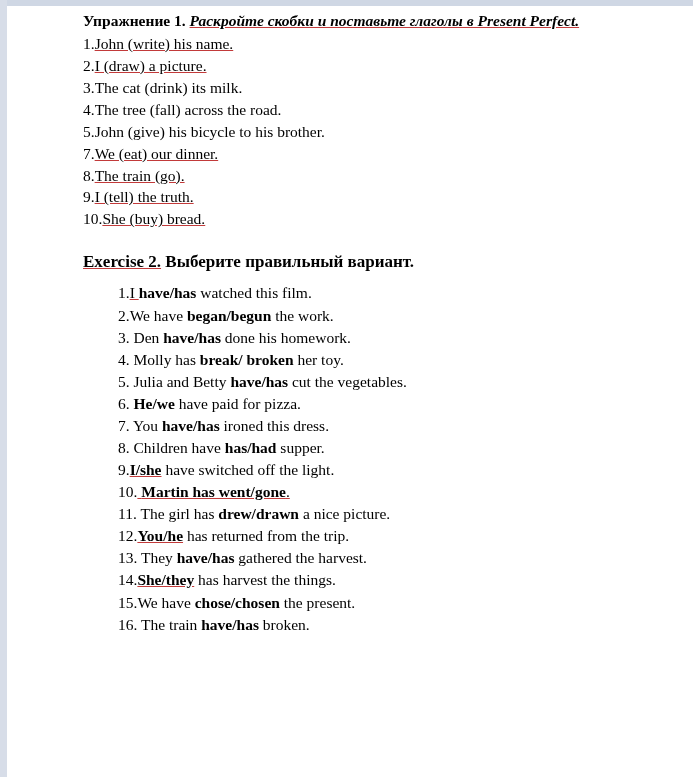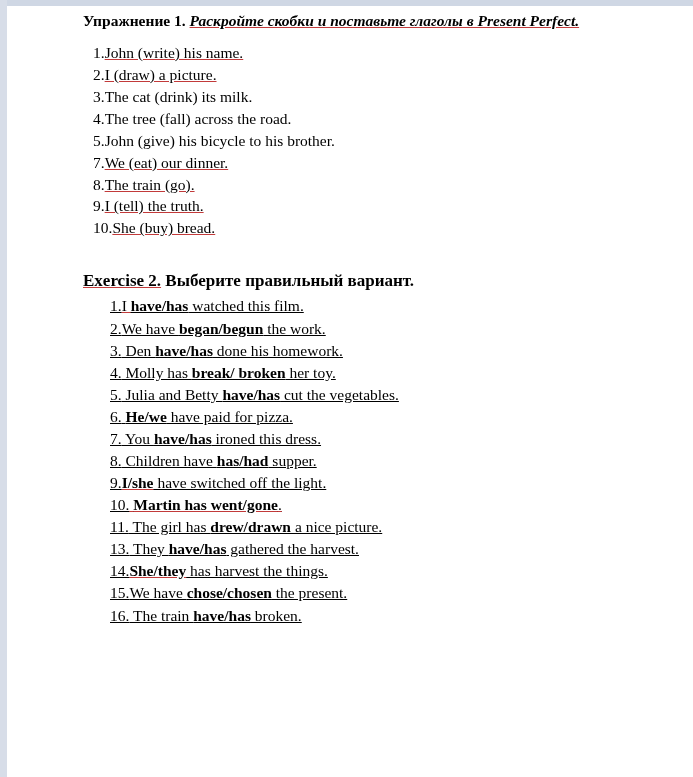--- a/index.html
+++ b/index.html
@@ -60,21 +60,21 @@
   .ex-title .ital {
     font-style: italic;
   }
   .ul-red {
     text-decoration: underline;
     text-decoration-color: #c23a3a;
     text-underline-offset: 1px;
   }
   ol.list1 {
     list-style: none;
-    margin: 10px;
+    margin: 0;
     padding: 0;
   }
   ol.list1 li {
     font-size: 15.5px;
     line-height: 1.415;
     white-space: nowrap;
   }
   .num {
     display: inline;
   }
@@ -83,23 +83,22 @@
   }
   .ex2-title {
     font-size: 17px;
     font-weight: bold;
     line-height: 1.42;
     margin: 0 0 2px 0;
     white-space: nowrap;
   }
   ol.list2 {
     list-style: none;
-    margin: 0;
+    margin: 8px;
     padding: 0 0 0 0;
-    text-decoration: underline;
   }
   ol.list2 li {
     font-size: 15.5px;
     line-height: 1.425;
     white-space: nowrap;
     padding-left: 0;
   }
   b {
     font-weight: bold;
   }
@@ -143,20 +142,21 @@
       <li><span style="display:inline-block;width:27px"></span><span>2.</span><span>We have </span><b>began/begun</b><span> the work.</span></li>
       <li><span style="display:inline-block;width:27px"></span><span>3.</span><span> Den </span><b>have/has</b><span> done his homework.</span></li>
       <li><span style="display:inline-block;width:27px"></span><span>4.</span><span> Molly has </span><b>break/ broken</b><span> her toy.</span></li>
       <li><span style="display:inline-block;width:27px"></span><span>5.</span><span> Julia and Betty </span><b>have/has</b><span> cut the vegetables.</span></li>
       <li><span style="display:inline-block;width:27px"></span><span>6.</span><span> </span><b>He/we</b><span> have paid for pizza.</span></li>
       <li><span style="display:inline-block;width:27px"></span><span>7.</span><span> You </span><b>have/has</b><span> ironed this dress.</span></li>
       <li><span style="display:inline-block;width:27px"></span><span>8.</span><span> Children have </span><b>has/had</b><span> supper.</span></li>
       <li><span style="display:inline-block;width:27px"></span><span>9.</span><span></span><b class="ul-red">I/she</b><span> have switched off the light.</span></li>
       <li><span style="display:inline-block;width:27px"></span><span>10.</span><span class="ul-red"> </span><b class="ul-red">Martin has went/gone</b><span class="ul-red">.</span></li>
       <li><span style="display:inline-block;width:27px"></span><span>11.</span><span> The girl has </span><b>drew/drawn</b><span> a nice picture.</span></li>
+      <li><span style="display:inline-block;width:27px"></span><span>12.</span><span></span><b class="ul-red">You/he</b><span> has returned from the trip.</span></li>
       <li><span style="display:inline-block;width:27px"></span><span>13.</span><span> They </span><b>have/has</b><span> gathered the harvest.</span></li>
       <li><span style="display:inline-block;width:27px"></span><span>14.</span><span></span><b class="ul-red">She/they</b><span> has harvest the things.</span></li>
       <li><span style="display:inline-block;width:27px"></span><span>15.</span><span>We have </span><b>chose/chosen</b><span> the present.</span></li>
       <li><span style="display:inline-block;width:27px"></span><span>16.</span><span> The train </span><b>have/has</b><span> broken.</span></li>
     </ol>
 
   </div>
 </div>
 
 </body></html>

